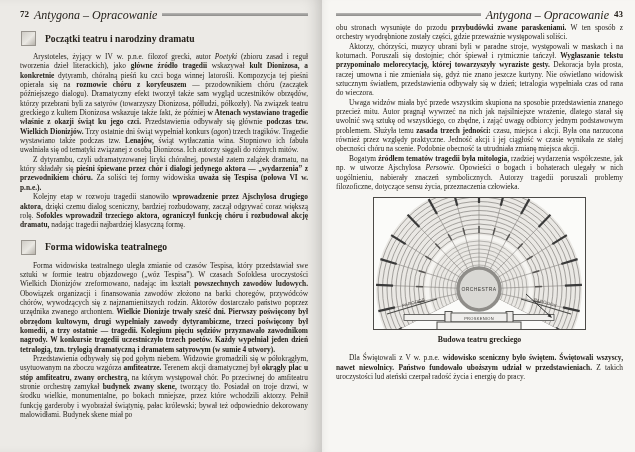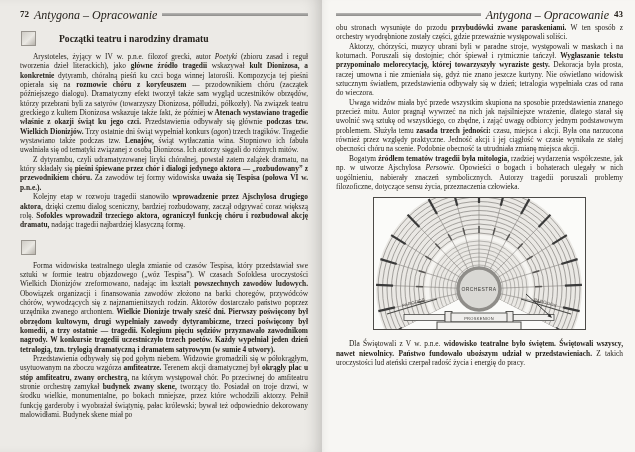--- a/index.html
+++ b/index.html
@@ -18,21 +18,21 @@
   }
   .page-right{
     width:313px;background:#f7f6f3;
     padding:8px 12px 0 14px;
     box-shadow:inset 6px 0 10px -7px rgba(0,0,0,.10);
   }
   .pg-header{display:flex;align-items:center;height:13px;margin-bottom:2px;}
   .pgnum{font-weight:bold;font-size:9px;line-height:1;}
   .runtitle{font-style:italic;font-size:12px;line-height:1;margin:0 5px;white-space:nowrap;}
   .rule{flex:1;height:2.5px;background:linear-gradient(#b7b6b4,#8d8c8a);}
-  .sec-head{display:flex;align-items:center;gap:23px;margin:10px 0 6px 1px;}
+  .sec-head{display:flex;align-items:center;gap:9px;margin:10px 0 6px 1px;}
   .sec-icon{
     width:13px;height:13px;flex:0 0 auto;
     border:1px solid #98948e;
     background:linear-gradient(135deg,#cfccc6 0%,#eae8e3 55%,#b6b2ab 100%);
   }
   .sec-title{font-weight:bold;font-size:9.6px;line-height:1;}
   .para{
     margin:0;font-size:7.4px;line-height:9.35px;
     text-align:justify;text-indent:13px;
   }
@@ -58,27 +58,28 @@
       <span class="runtitle">Antygona – Opracowanie</span>
       <span class="rule"></span>
     </div>
 
     <div class="section">
       <div class="sec-head">
         <span class="sec-icon"></span>
         <span class="sec-title">Początki teatru i narodziny dramatu</span>
       </div>
       <p class="para"><span>Arystoteles, żyjący w IV w. p.n.e. filozof grecki, autor </span><span style="font-style: italic;">Poetyki</span><span> (zbioru zasad i reguł tworzenia dzieł literackich), jako </span><span style="font-weight: bold;">główne źródło tragedii</span><span> wskazywał </span><span style="font-weight: bold;">kult Dionizosa, a konkretnie</span><span> dytyramb, chóralną pieśń ku czci boga winnej latorośli. Kompozycja tej pieśni opierała się na </span><span style="font-weight: bold;">rozmowie chóru z koryfeuszem</span><span> — przodownikiem chóru (zaczątek późniejszego dialogu). Dramatyczny efekt tworzył także sam wygląd uczestników obrzędów, którzy przebrani byli za satyrów (towarzyszy Dionizosa, półludzi, półkozły). Na związek teatru greckiego z kultem Dionizosa wskazuje także fakt, że później </span><span style="font-weight: bold;">w Atenach wystawiano tragedie właśnie z okazji świąt ku jego czci.</span><span> Przedstawienia odbywały się głównie </span><span style="font-weight: bold;">podczas tzw. Wielkich Dionizjów.</span><span> Trzy ostatnie dni świąt wypełniał konkurs (</span><span style="font-style: italic;">agon</span><span>) trzech tragików. Tragedie wystawiano także podczas tzw. </span><span style="font-weight: bold;">Lenajów,</span><span> świąt wytłaczania wina. Stopniowo ich fabuła uwalniała się od tematyki związanej z osobą Dionizosa. Ich autorzy sięgali do różnych mitów.</span></p>
-      <p class="para"><span>Z dytyrambu, czyli udramatyzowanej liryki chóralnej, powstał zatem zalążek dramatu, na który składały się </span><span style="font-weight: bold;">pieśni śpiewane przez chór i dialogi jedynego aktora — „rozbudowany” z przewodnikiem chóru.</span><span> Za zawodów tej formy widowiska </span><span style="font-weight: bold;">uważa się Tespisa (połowa VI w. p.n.e.).</span></p>
+      <p class="para"><span>Z dytyrambu, czyli udramatyzowanej liryki chóralnej, powstał zatem zalążek dramatu, na który składały się </span><span style="font-weight: bold;">pieśni śpiewane przez chór i dialogi jedynego aktora — „wydarzenia” z przewodnikiem chóru.</span><span> Za soliści tej formy widowiska </span><span style="font-weight: bold;">uważa się Tespisa (połowa VI w. p.n.e.).</span></p>
       <p class="para"><span>Kolejny etap w rozwoju tragedii stanowiło </span><span style="font-weight: bold;">wprowadzenie przez Ajschylosa drugiego aktora,</span><span> dzięki czemu dialog sceniczny, bardziej rozbudowany, zaczął odgrywać coraz większą rolę. </span><span style="font-weight: bold;">Sofokles wprowadził trzeciego aktora, ograniczył funkcję chóru i rozbudował akcję dramatu,</span><span> nadając tragedii najbardziej klasyczną formę.</span></p>
     </div>
 
     <div class="section">
       <div class="sec-head">
         <span class="sec-icon"></span>
+        <span class="sec-title">Forma widowiska teatralnego</span>
       </div>
       <p class="para"><span>Forma widowiska teatralnego uległa zmianie od czasów Tespisa, który przedstawiał swe sztuki w formie teatru objazdowego („wóz Tespisa”). W czasach Sofoklesa uroczystości Wielkich Dionizjów zreformowano, nadając im kształt </span><span style="font-weight: bold;">powszechnych zawodów ludowych.</span><span> Obowiązek organizacji i finansowania zawodów złożono na barki choregów, przywódców chórów, wywodzących się z najznamienitszych rodzin. Aktorów dostarczało państwo poprzez urzędnika zwanego archontem. </span><span style="font-weight: bold;">Wielkie Dionizje trwały sześć dni. Pierwszy poświęcony był obrzędom kultowym, drugi wypełniały zawody dytyrambiczne, trzeci poświęcony był komedii, a trzy ostatnie — tragedii. Kolegium pięciu sędziów przyznawało zawodnikom nagrody. W konkursie tragedii uczestniczyło trzech poetów. Każdy wypełniał jeden dzień tetralogią, tzn. trylogią dramatyczną i dramatem satyrowym (w sumie 4 utwory).</span></p>
       <p class="para"><span>Przedstawienia odbywały się pod gołym niebem. Widzowie gromadzili się w półokrągłym, usytuowanym na zboczu wzgórza </span><span style="font-weight: bold;">amfiteatrze.</span><span> Terenem akcji dramatycznej był </span><span style="font-weight: bold;">okrągły plac u stóp amfiteatru, zwany orchestrą,</span><span> na którym występował chór. Po przeciwnej do amfiteatru stronie orchestrę zamykał </span><span style="font-weight: bold;">budynek zwany skene,</span><span> tworzący tło. Posiadał on troje drzwi, w środku wielkie, monumentalne, po bokach mniejsze, przez które wchodzili aktorzy. Pełnił funkcję garderoby i wyobrażał świątynię, pałac królewski; bywał też odpowiednio dekorowany malowidłami. Budynek skene miał po</span></p>
     </div>
   </div>
 
   <div class="page page-right">
     <div class="pg-header">
       <span class="rule"></span>
       <span class="runtitle">Antygona – Opracowanie</span>
@@ -184,17 +185,18 @@
           <rect x="132" y="113.5" width="7" height="12" fill="#eceae7" stroke="#4a4a47" stroke-width="0.9"></rect>
           <rect x="77" y="115" width="56" height="9" fill="#efeeec" stroke="#4a4a47" stroke-width="0.9"></rect>
           <text x="105" y="121.5" text-anchor="middle" font-size="4" letter-spacing="0.3" fill="#44423f">PROSKENION</text>
           <rect x="63" y="124" width="84" height="18" fill="#f4f3f0" stroke="#4a4a47" stroke-width="1"></rect>
           <rect x="37" y="138" width="24" height="7" fill="#eceae7" stroke="#4a4a47" stroke-width="0.8"></rect>
           <text x="105" y="136" text-anchor="middle" font-size="4.8" letter-spacing="0.8" fill="#44423f">’SKENE’</text>
           <line x1="152" y1="96" x2="176" y2="118" stroke="#333" stroke-width="1"></line>
           <polygon points="178,120 175.9,115.6 173.5,118.2" fill="#333"></polygon>
         </svg>
     </div>
-
-    <p class="para after-fig"><span>Dla Świętowali z V w. p.n.e. </span><span style="font-weight: bold;">widowisko teatralne było świętem. Świętowali wszyscy, nawet niewolnicy. Państwo fundowało uboższym udział w przedstawieniach.</span><span> Z takich uroczystości lud ateński czerpał radość życia i energię do pracy.</span></p>
+    <div class="fig-caption">Budowa teatru greckiego</div>
+
+    <p class="para after-fig"><span>Dla Świętowali z V w. p.n.e. </span><span style="font-weight: bold;">widowisko sceniczny było świętem. Świętowali wszyscy, nawet niewolnicy. Państwo fundowało uboższym udział w przedstawieniach.</span><span> Z takich uroczystości lud ateński czerpał radość życia i energię do pracy.</span></p>
   </div>
 
 </div>
 
 </body></html>

